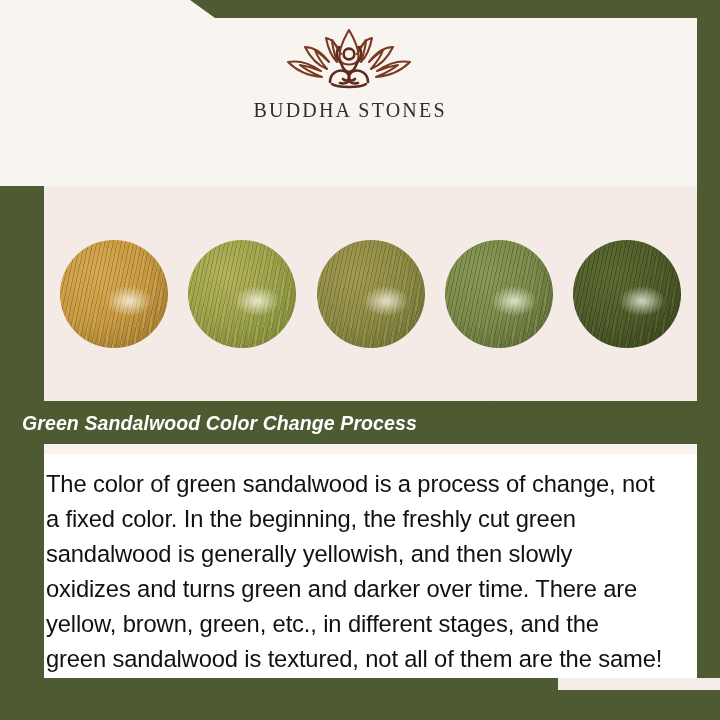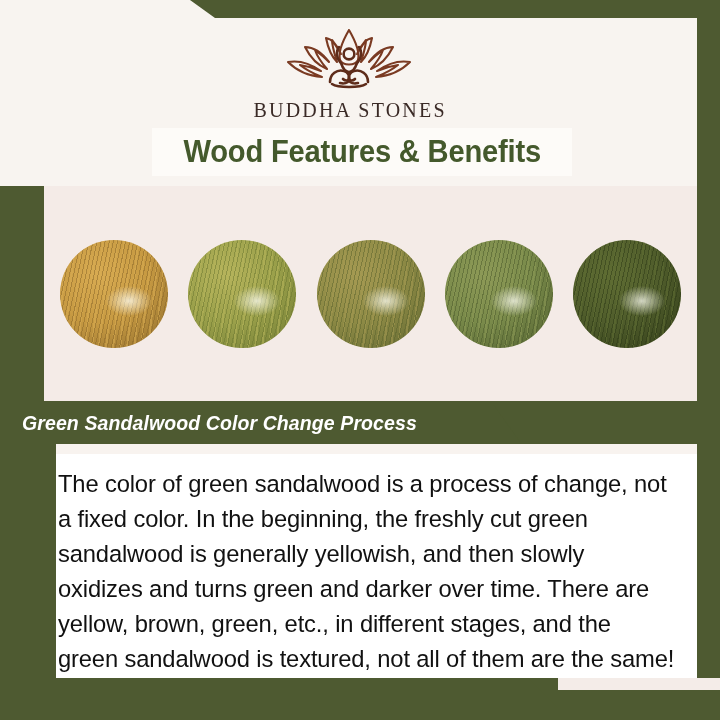--- a/index.html
+++ b/index.html
@@ -120,21 +120,20 @@
     letter-spacing: 0.1px;
     font-style: italic;
   }
 
   
   .body-panel {
     position: absolute;
     left: 44px; top: 444px;
     width: 653px; height: 234px;
     background: #ffffff;
-    margin-left: 12px;
   }
   .body-panel .cream-strip {
     position: absolute;
     left: 0; top: 0; width: 100%; height: 10px;
     background: #f8f3ef;
   }
   .body-text {
     position: absolute;
     left: 0; top: 22px;
     width: 640px;
@@ -208,23 +207,20 @@
             <path d="M94 58 C94 50 87 45 80 47 C76 48 74 52 75 56 C76 59 80 60 84 59"></path>
             <path d="M58 60 C64 64 86 64 92 60"></path>
 
             <path d="M69 55 C71 57 74 57 75 55"></path>
             <path d="M81 55 C79 57 76 57 75 55"></path>
           </g>
         </svg>
         <div class="logo-text">BUDDHA STONES</div>
       </div>
 
-      <div class="title-band">
-        <div class="title-text">Wood Features &amp; Benefits</div>
-      </div>
 
     </div>
   </div>
 
   <div class="beads-panel">
     <div class="beads-row">
       <div class="bead" style="background: radial-gradient(circle at 36% 32%, rgb(216, 171, 82) 0%, rgb(199, 154, 66) 48%, rgb(140, 106, 44) 100%);">
         <div class="grain" style="background: repeating-linear-gradient(102deg, rgb(140, 106, 44) 0px, rgb(140, 106, 44) 1px, rgba(0, 0, 0, 0) 1px, rgba(0, 0, 0, 0) 4px), repeating-linear-gradient(96deg, rgb(216, 171, 82) 0px, rgb(216, 171, 82) 2px, rgba(0, 0, 0, 0) 2px, rgba(0, 0, 0, 0) 7px);"></div>
         <div class="shine"></div>
       </div>

